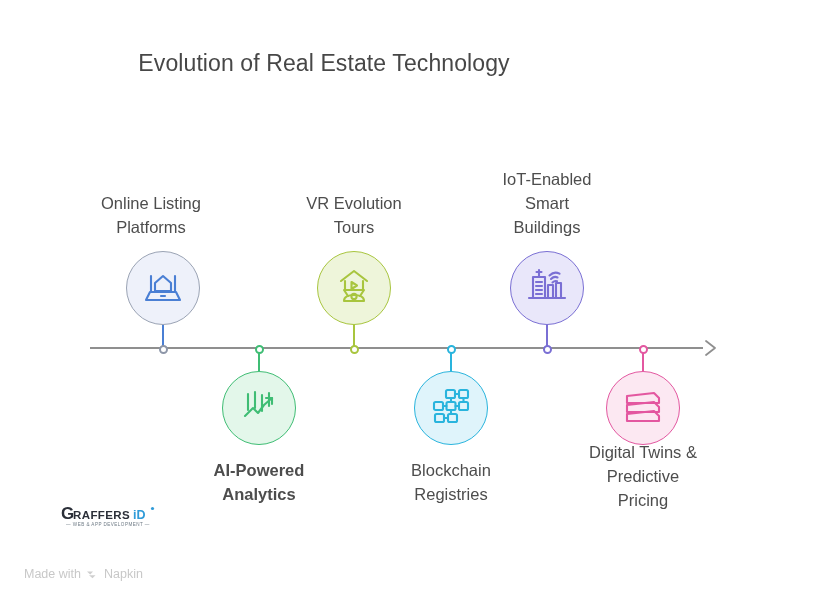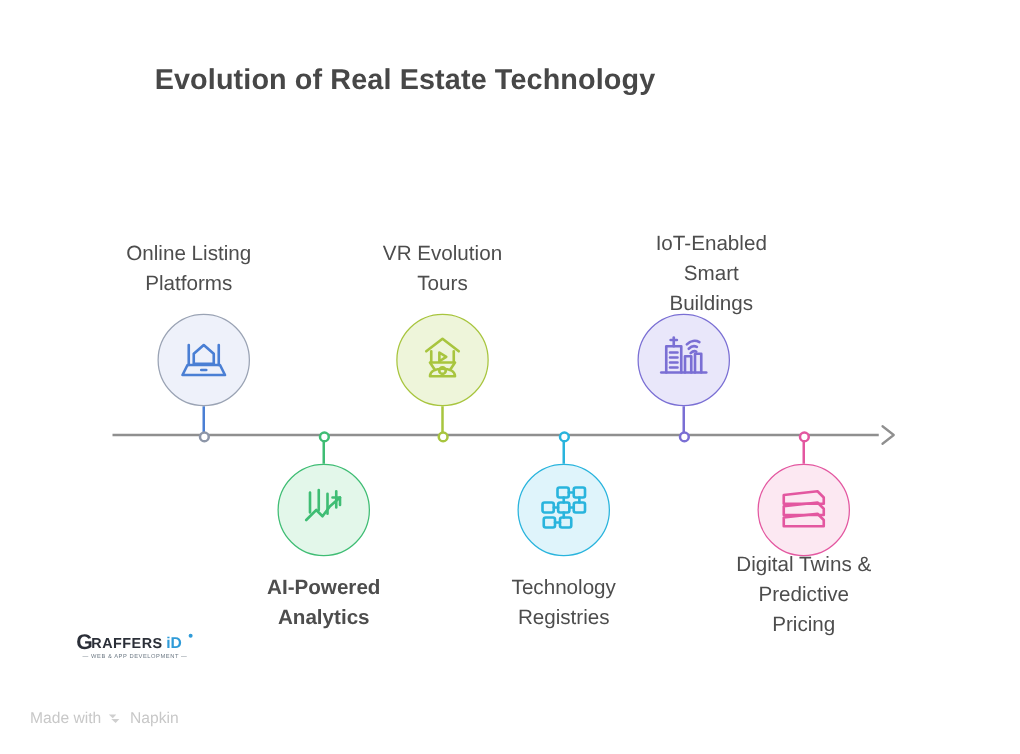--- a/index.html
+++ b/index.html
@@ -19,21 +19,21 @@
     position: absolute;
     inset: 0;
   }
   .title {
     position: absolute;
     top: 50px;
     left: 0;
     width: 648px;
     text-align: center;
     font-size: 23px;
-    font-weight: bold;
+    font-weight: normal;
     color: #474747;
     letter-spacing: 0.1px;
   }
   
   .axis-line {
     position: absolute;
     left: 90px;
     top: 347px;
     width: 613px;
     height: 2px;
@@ -182,41 +182,41 @@
               <rect x="30" y="6" width="9" height="8" rx="1.6" fill="none" stroke="#29b4dd" stroke-width="2.1" stroke-linecap="round" stroke-linejoin="round"></rect>
               <rect x="5" y="18" width="9" height="8" rx="1.6" fill="none" stroke="#29b4dd" stroke-width="2.1" stroke-linecap="round" stroke-linejoin="round"></rect>
               <rect x="17.5" y="18" width="9" height="8" rx="1.6" fill="none" stroke="#29b4dd" stroke-width="2.1" stroke-linecap="round" stroke-linejoin="round"></rect>
               <rect x="30" y="18" width="9" height="8" rx="1.6" fill="none" stroke="#29b4dd" stroke-width="2.1" stroke-linecap="round" stroke-linejoin="round"></rect>
               <rect x="6" y="30" width="9" height="8" rx="1.6" fill="none" stroke="#29b4dd" stroke-width="2.1" stroke-linecap="round" stroke-linejoin="round"></rect>
               <rect x="19" y="30" width="9" height="8" rx="1.6" fill="none" stroke="#29b4dd" stroke-width="2.1" stroke-linecap="round" stroke-linejoin="round"></rect>
               <path d="M26,10 L30,10 M14,22 L17.5,22 M26.5,22 L30,22 M15,34 L19,34 M22,14 L22,18 M34.5,14 L34.5,18 M22,26 L22,30" fill="none" stroke="#29b4dd" stroke-width="2.1" stroke-linecap="round" stroke-linejoin="round"></path>
             </svg></span>
         </div>
         <div class="dot" style="left: 446.5px; top: 344.5px; border-color: rgb(41, 180, 221);"></div>
-        <div class="label" style="left: 366px; width: 170px; top: 458px;">Technology
+        <div class="label" style="left: 366px; width: 170px; top: 458px;">Blockchain
 Registries</div>
       </div>
       <div class="node">
         <div class="stem" style="left: 546px; background: rgb(122, 111, 212); top: 325px; height: 23px;"></div>
         <div class="circle" style="left: 510px; top: 251px; width: 74px; height: 74px; background: rgb(233, 231, 250); border: 1.8px solid rgb(122, 111, 212);">
           <span><svg width="44" height="44" viewBox="0 0 44 44">
               <path d="M8,34 L8,13 L20,13 L20,34" fill="none" stroke="#7a6fd4" stroke-width="2.1" stroke-linecap="round" stroke-linejoin="round"></path>
               <path d="M14,13 L14,6" fill="none" stroke="#7a6fd4" stroke-width="2.1" stroke-linecap="round" stroke-linejoin="round"></path>
               <path d="M11.5,8 L16.5,8" fill="none" stroke="#7a6fd4" stroke-width="2.1" stroke-linecap="round" stroke-linejoin="round"></path>
               <path d="M11,18 L17,18 M11,22 L17,22 M11,26 L17,26 M11,30 L17,30" fill="none" stroke="#7a6fd4" stroke-width="2.1" stroke-linecap="round" stroke-linejoin="round"></path>
               <path d="M23,34 L23,21 L28,21 L28,34" fill="none" stroke="#7a6fd4" stroke-width="2.1" stroke-linecap="round" stroke-linejoin="round"></path>
               <path d="M31,34 L31,19 L36,19 L36,34" fill="none" stroke="#7a6fd4" stroke-width="2.1" stroke-linecap="round" stroke-linejoin="round"></path>
               <path d="M4,34 L40,34" fill="none" stroke="#7a6fd4" stroke-width="2.1" stroke-linecap="round" stroke-linejoin="round"></path>
               <path d="M26,15 C28,13 30.5,12.5 32.5,13.5" fill="none" stroke="#7a6fd4" stroke-width="2.1" stroke-linecap="round" stroke-linejoin="round"></path>
               <path d="M27.5,18.5 C29,17 30.8,16.7 32,17.3" fill="none" stroke="#7a6fd4" stroke-width="2.1" stroke-linecap="round" stroke-linejoin="round"></path>
               <path d="M24.5,11.5 C27.5,8.5 31.5,8 34.5,9.7" fill="none" stroke="#7a6fd4" stroke-width="2.1" stroke-linecap="round" stroke-linejoin="round"></path>
             </svg></span>
         </div>
         <div class="dot" style="left: 542.5px; top: 344.5px; border-color: rgb(122, 111, 212);"></div>
-        <div class="label" style="left: 484px; width: 170px; top: 167px; margin-top: 16px;">IoT-Enabled
+        <div class="label" style="left: 462px; width: 170px; top: 167px;">IoT-Enabled
 Smart
 Buildings</div>
       </div>
       <div class="node">
         <div class="stem" style="left: 642px; background: rgb(227, 87, 160); top: 348px; height: 23px;"></div>
         <div class="circle" style="left: 606px; top: 371px; width: 74px; height: 74px; background: rgb(252, 232, 242); border: 1.8px solid rgb(227, 87, 160);">
           <span><svg width="44" height="44" viewBox="0 0 44 44">
               <path d="M6,12 L33,9 L38,14 L38,19 L6,19 Z" fill="none" stroke="#e357a0" stroke-width="2.1" stroke-linecap="round" stroke-linejoin="round"></path>
               <path d="M6,21 L33,18 L38,23 L38,28 L6,28 Z" fill="none" stroke="#e357a0" stroke-width="2.1" stroke-linecap="round" stroke-linejoin="round"></path>
               <path d="M6,30 L33,27 L38,32 L38,37 L6,37 Z" fill="none" stroke="#e357a0" stroke-width="2.1" stroke-linecap="round" stroke-linejoin="round"></path>

